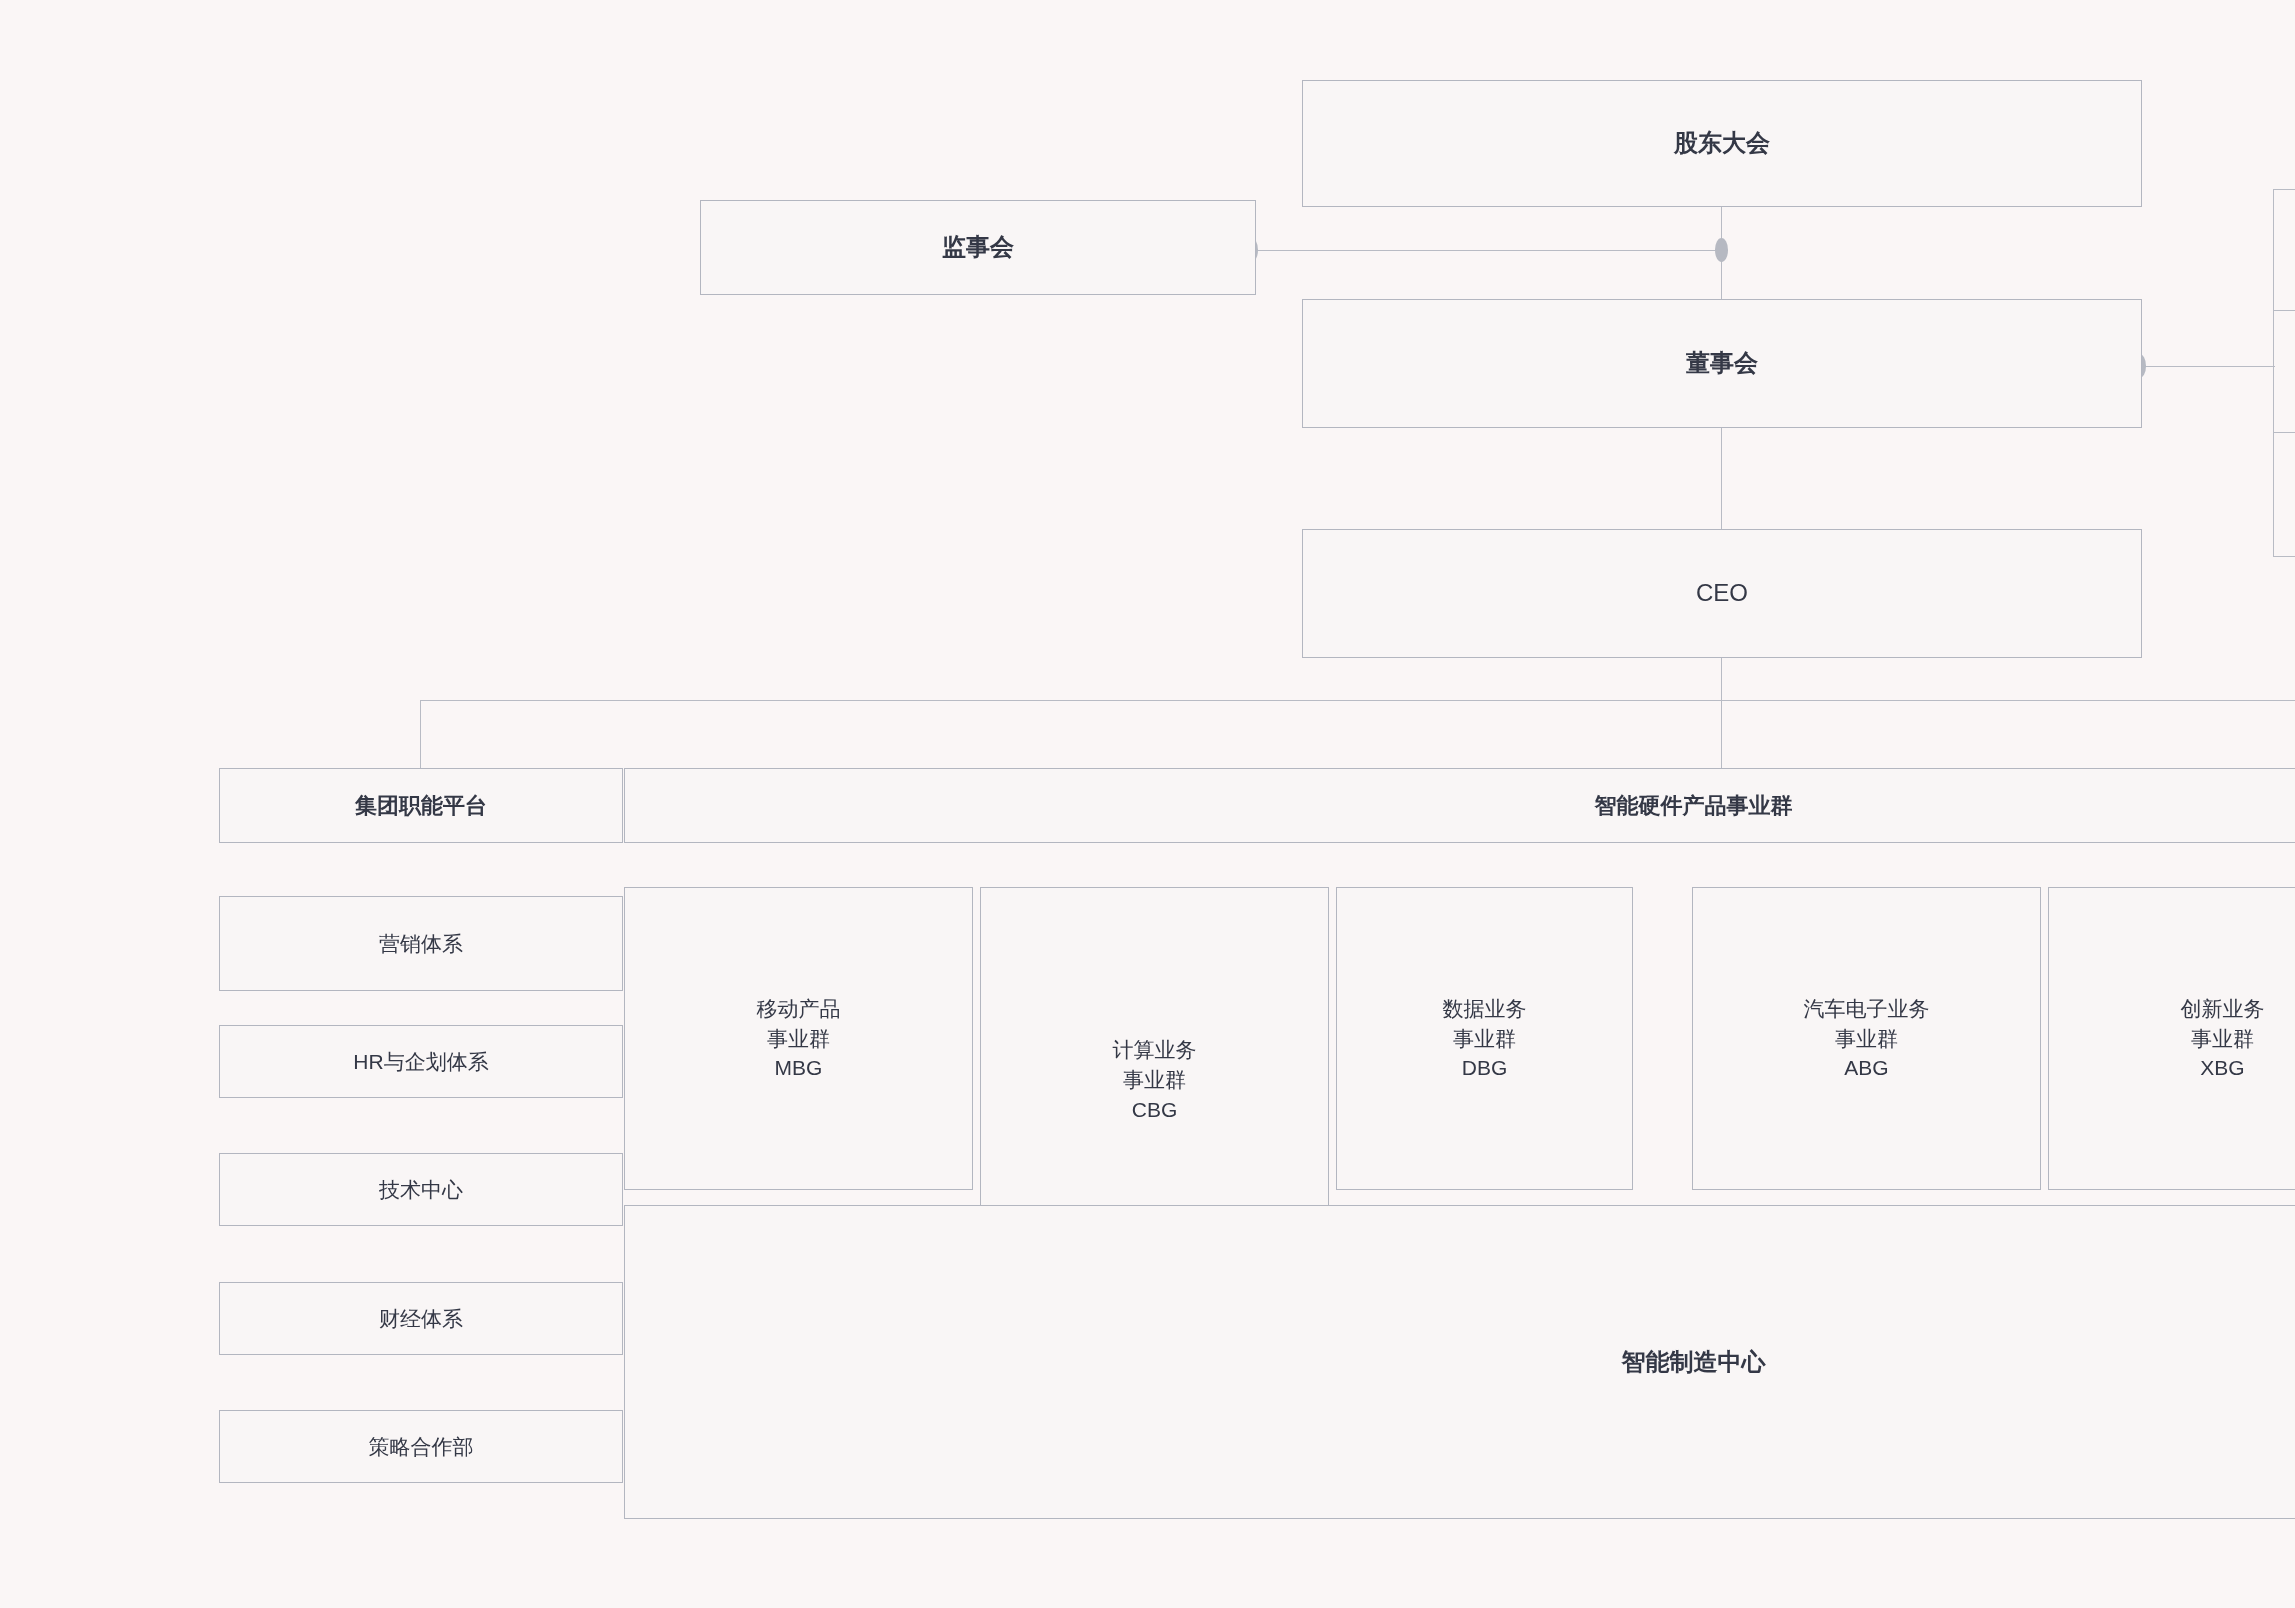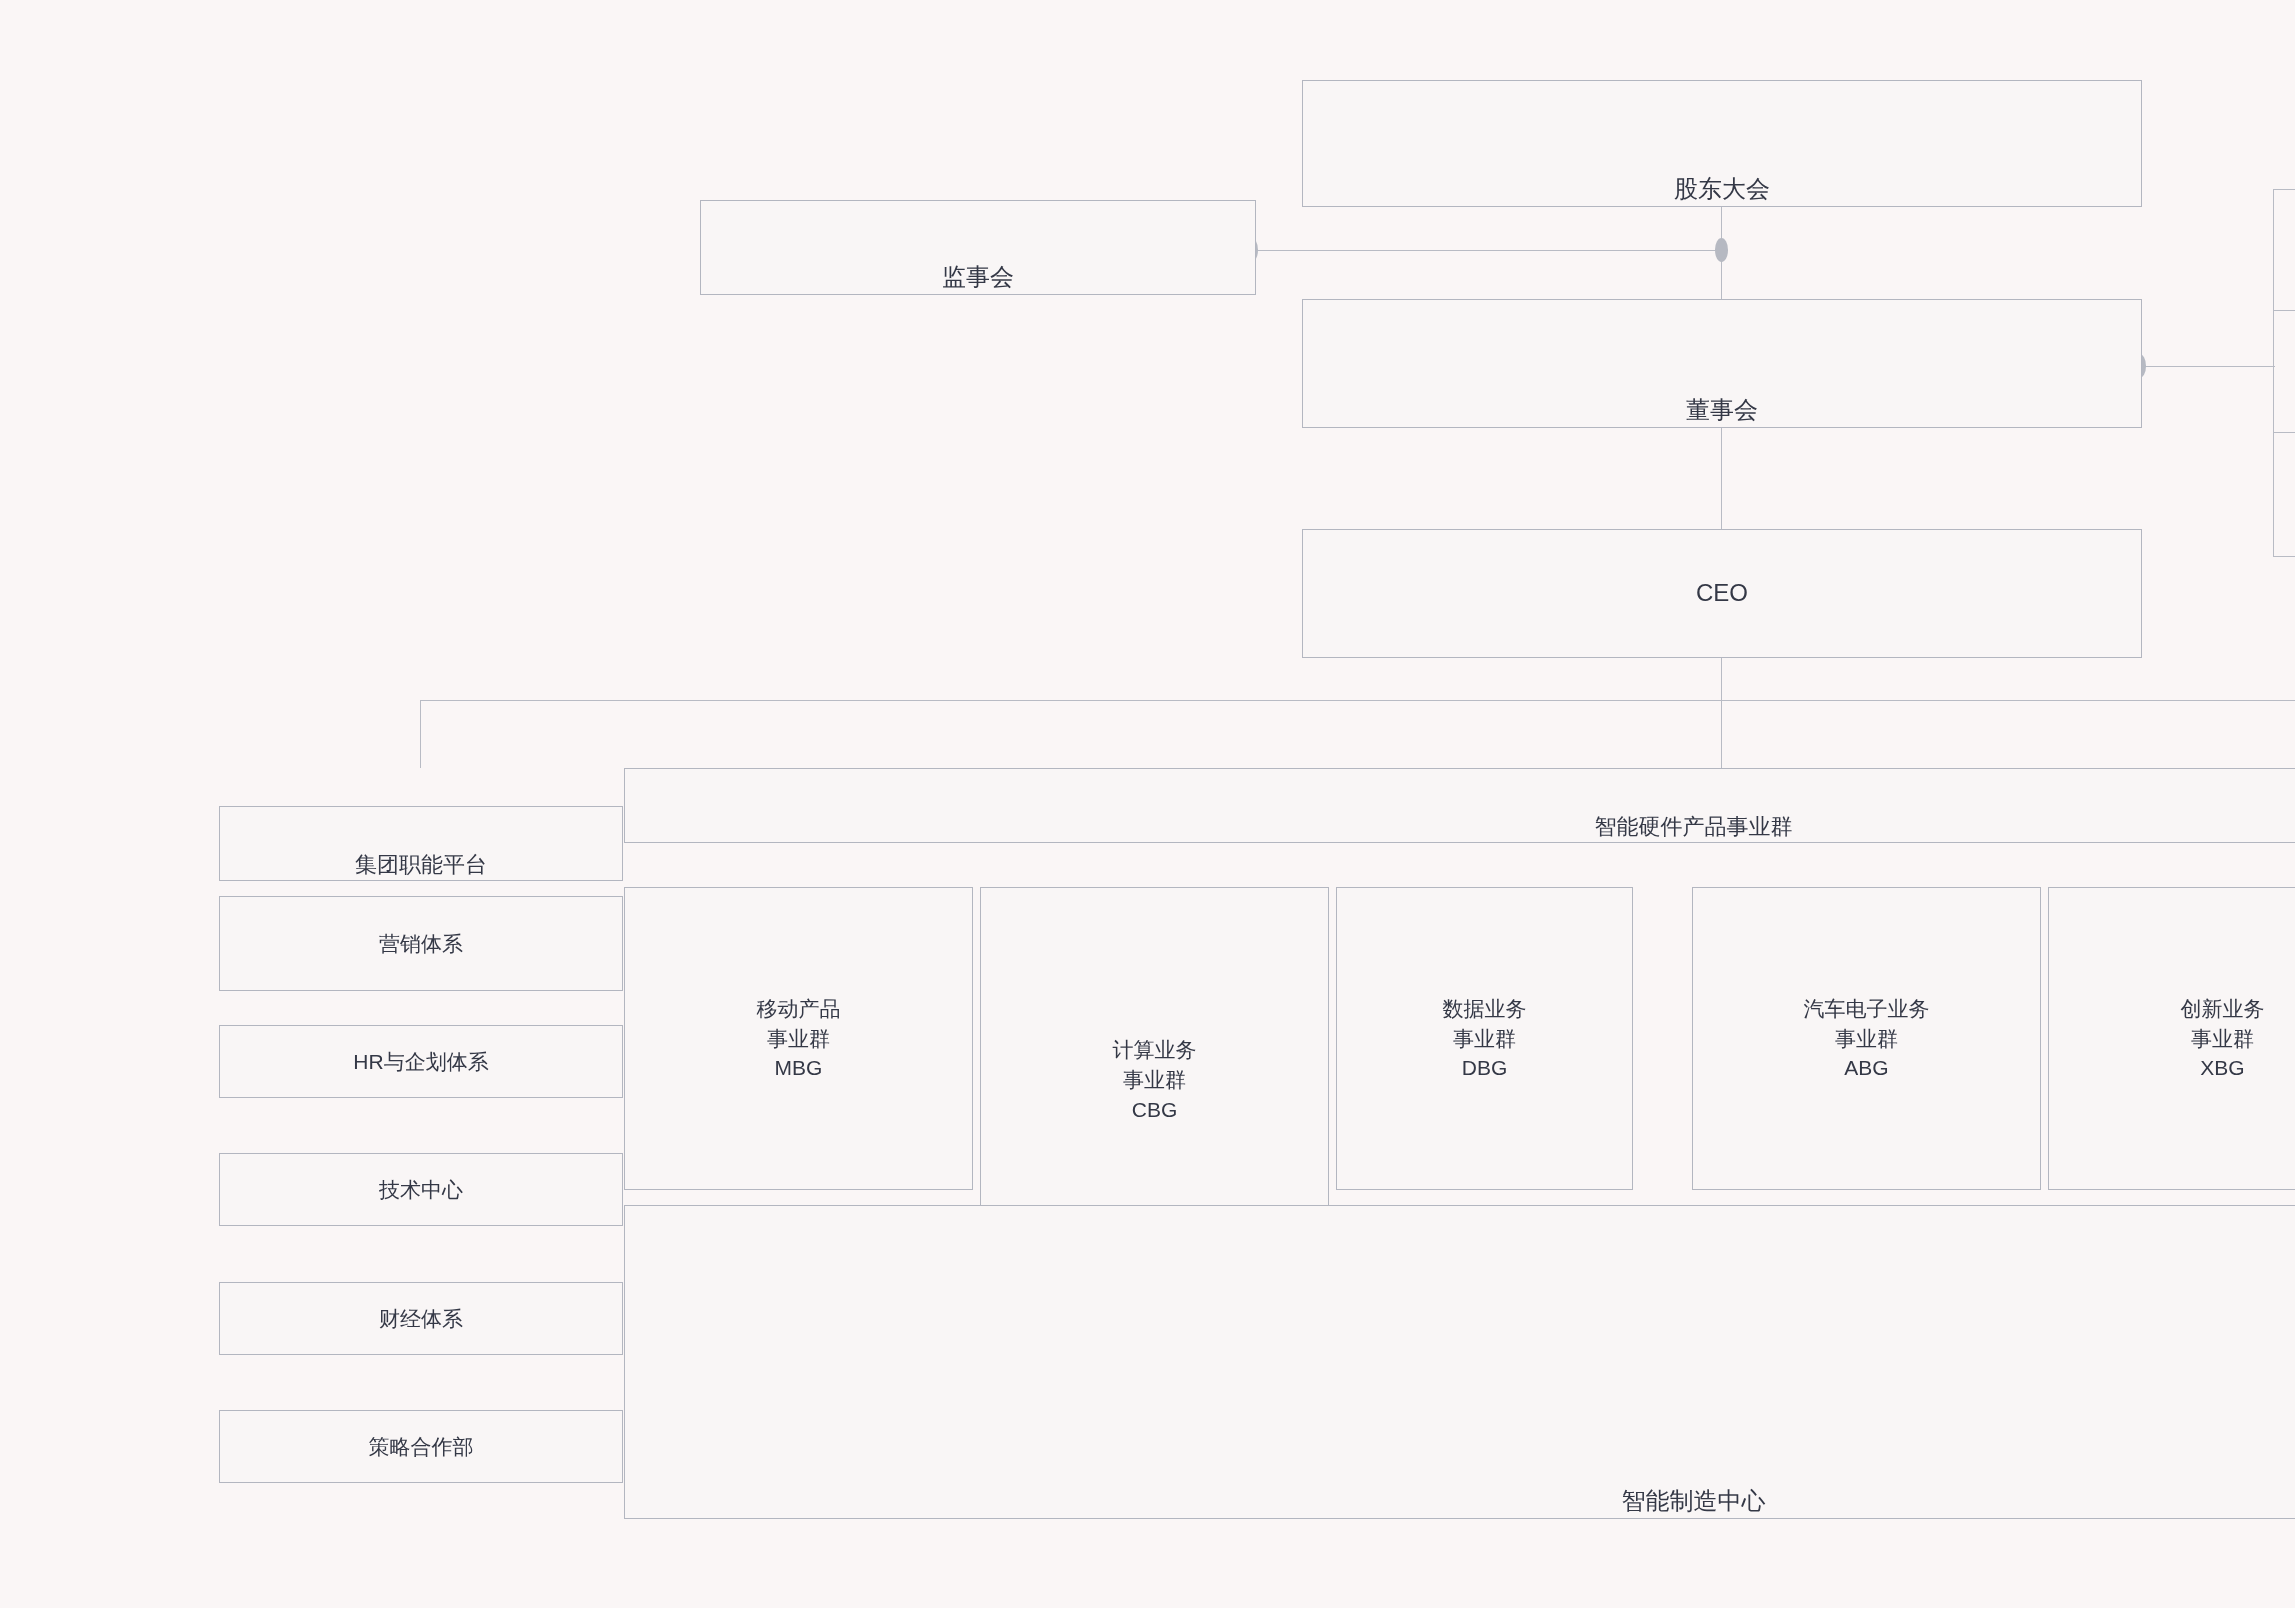--- a/index.html
+++ b/index.html
@@ -19,21 +19,21 @@
     box-sizing:border-box;
     background:#f9f6f6;
     border:1.4px solid #b3b6c0;
     display:flex;
     align-items:center;
     justify-content:center;
     text-align:center;
     line-height:1.42;
     white-space:pre-line;
   }
-  .bold{font-weight:normal;align-items:flex-end;}
+  .bold{font-weight:bold;}
   .t-lg{font-size:24px;}
   .t-md{font-size:22px;}
   .t-sm{font-size:21px;}
 
   
   .ln{position:absolute;background:#b8bbc4;}
   .vline{width:1.4px;}
   .hline{height:1.4px;}
   .dot{
     position:absolute;
@@ -83,21 +83,21 @@
   </div>
 
   <div class="box t-lg" style="left:1302px;top:529px;width:840px;height:129px;">
     <span class="label">CEO</span>
   </div>
 
   <div class="box bold t-lg" style="left:1302px;top:299px;width:840px;height:129px;">
     <span class="label">董事会</span>
   </div>
 
-  <div class="box bold t-md" style="left:219px;top:768px;width:404px;height:75px;margin-top:38px;">
+  <div class="box bold t-md" style="left:219px;top:768px;width:404px;height:75px;">
     <span class="label">集团职能平台</span>
   </div>
 
   <div class="box t-sm" style="left:219px;top:896px;width:404px;height:95px;">
     <span class="label">营销体系</span>
   </div>
   <div class="box t-sm" style="left:219px;top:1025px;width:404px;height:73px;">
     <span class="label">HR与企划体系</span>
   </div>
   <div class="box t-sm" style="left:219px;top:1153px;width:404px;height:73px;">

